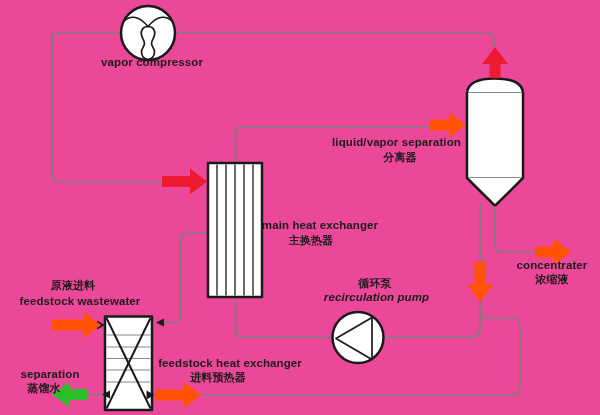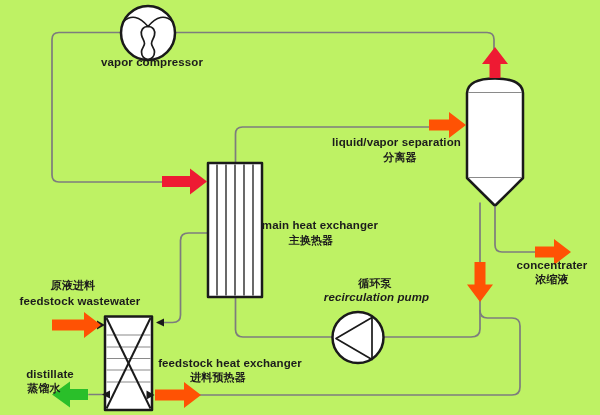--- a/index.html
+++ b/index.html
@@ -1,16 +1,16 @@
 <!DOCTYPE html>
 <html><head>
 <meta charset="utf-8">
 <style>
   html,body{margin:0;padding:0;background:#fff;}
-  #stage{position:relative;width:600px;height:415px;background:#bef264;overflow:hidden;
+  #stage{position:relative;width:600px;height:415px;background:#ec4899;overflow:hidden;
          font-family:"Liberation Sans","DejaVu Sans",sans-serif;}
   #piping{position:absolute;left:0;top:0;}
   .pipe{fill:none;stroke-width:1.7;stroke-linecap:round;}
   .equip{fill:#ffffff;stroke-width:2.5;stroke-linejoin:round;}
   .equip-detail{fill:none;stroke-width:1.7;stroke-linejoin:round;stroke-linecap:round;}
   .tube{stroke-width:1.3;}
   .seam{stroke-width:1.1;}
   .marker{stroke:none;}
   .lbl{position:absolute;color:#1c1c1c;font-weight:700;text-align:center;
        white-space:nowrap;line-height:13px;letter-spacing:.1px;}
@@ -104,19 +104,19 @@
 
   <div class="lbl fs-zh" style="left:315px;top:277px;width:120px;">循环泵</div>
   <div class="lbl fs-en" style="left:304px;top:291px;width:145px;font-style:italic;">recirculation pump</div>
 
   <div class="lbl fs-en" style="left:492px;top:259px;width:120px;">concentrater</div>
   <div class="lbl fs-zh" style="left:492px;top:273px;width:120px;">浓缩液</div>
 
   <div class="lbl fs-zh" style="left:13px;top:279px;width:120px;">原液进料</div>
   <div class="lbl fs-en" style="left:6px;top:295px;width:148px;">feedstock wastewater</div>
 
-  <div class="lbl fs-en" style="left:2px;top:368px;width:96px;">distillate</div>
+  <div class="lbl fs-en" style="left:2px;top:368px;width:96px;">separation</div>
   <div class="lbl fs-zh" style="left:0px;top:382px;width:88px;">蒸馏水</div>
 
   <div class="lbl fs-en" style="left:156px;top:357px;width:148px;">feedstock heat exchanger</div>
   <div class="lbl fs-zh" style="left:158px;top:371px;width:120px;">进料预热器</div>
 
 </div>
 
 </body></html>

